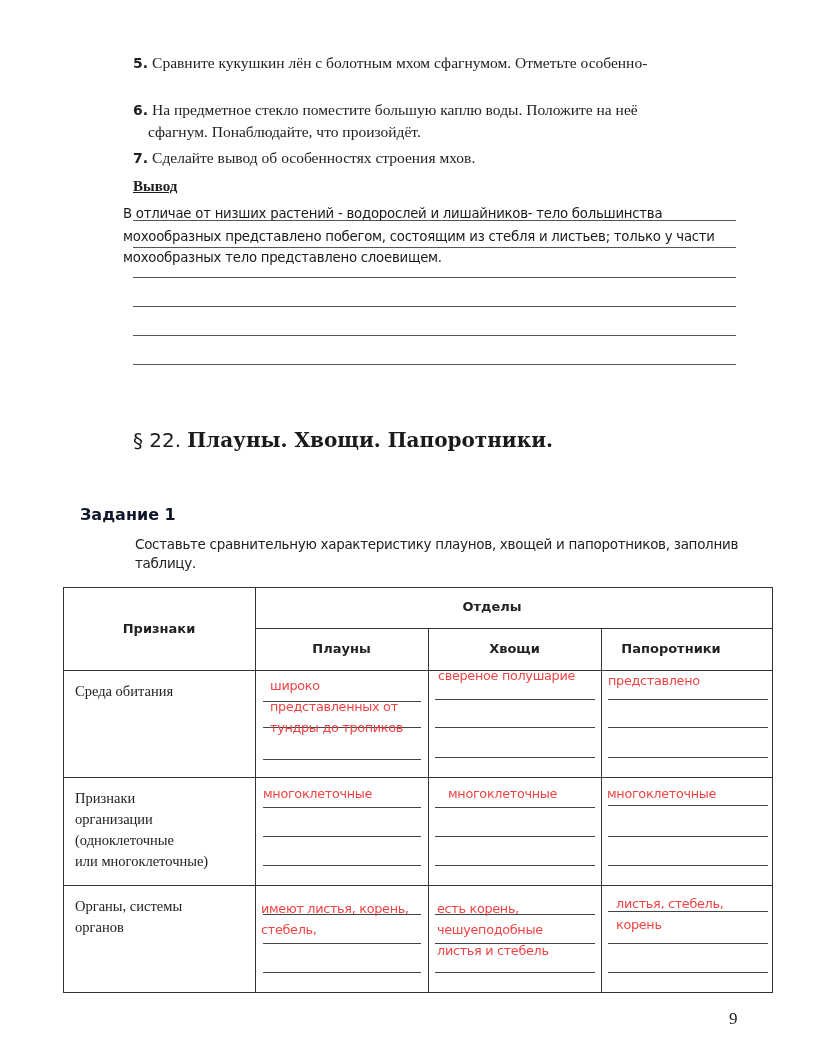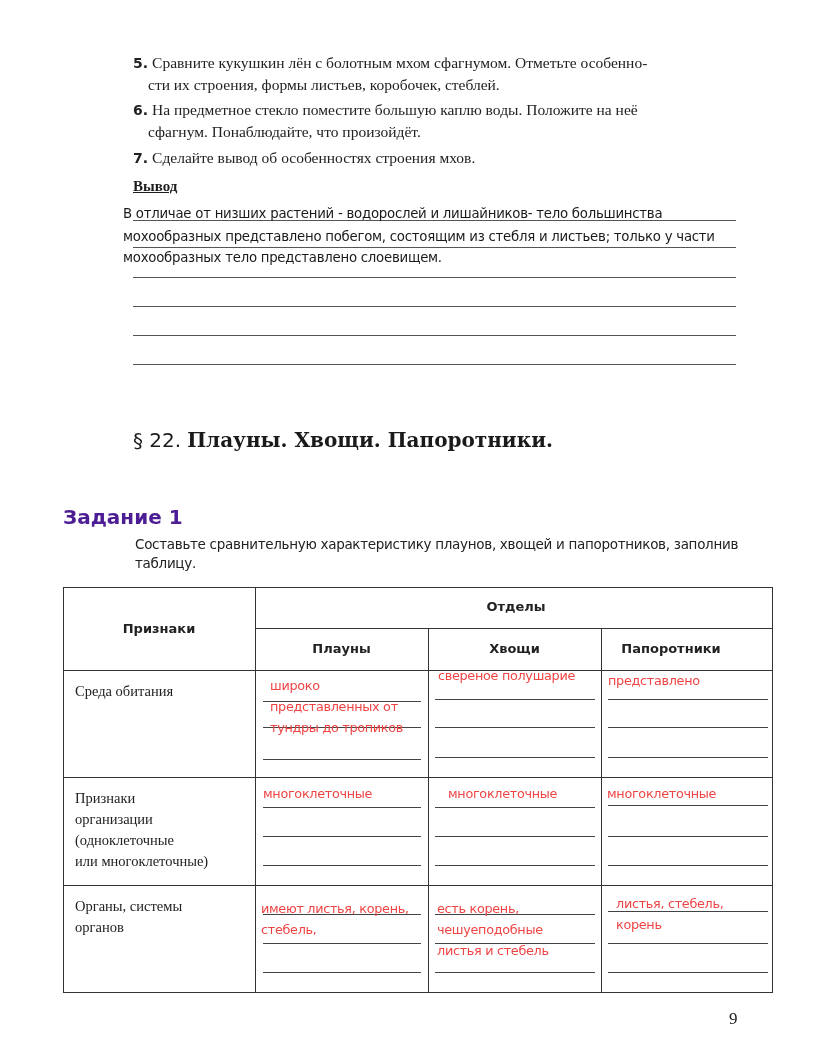--- a/index.html
+++ b/index.html
@@ -11,40 +11,39 @@
 
   .conclusion-title { position: absolute; left: 133px; top: 178px; font-family: "Liberation Serif", serif; font-weight: bold; font-size: 15px; text-decoration: underline; }
 
   .answer-line { position: absolute; left: 133px; width: 603px; border-bottom: 1px solid #555; height: 0; }
   .answer-text { position: absolute; left: 123px; font-family: "DejaVu Sans", sans-serif; font-size: 13.3px; color: #1a1a1a; white-space: nowrap; letter-spacing: -0.25px; }
 
   .section-title { position: absolute; left: 133px; top: 425px; font-family: "DejaVu Serif", serif; font-size: 20px; line-height: 31px; font-weight: bold; color: #1a1a1a; }
   .section-title .para { font-family: "DejaVu Sans", sans-serif; font-weight: normal; margin-right: 6px; }
   .section-title .line2 { padding-left: 54px; }
 
-  .zadanie { position: absolute; left: 63px; top: 505px; font-family: "DejaVu Sans", sans-serif; font-size: 20px; font-weight: bold; color: #4c1d95; }
+  .zadanie { position: absolute; left: 80px; top: 505px; font-family: "DejaVu Sans", sans-serif; font-size: 16px; font-weight: bold; color: #0f172a; }
   .zadanie-text { position: absolute; left: 135px; top: 535px; width: 640px; font-family: "DejaVu Sans", sans-serif; font-size: 13.5px; line-height: 19px; color: #222; letter-spacing: -0.3px; }
 
   
   .tbl { position: absolute; left: 63px; top: 587px; width: 710px; height: 406px; }
   .vl { position: absolute; border-left: 1.4px solid #333; width: 0; }
   .hl { position: absolute; border-top: 1.4px solid #333; height: 0; }
   .cell-line { position: absolute; border-bottom: 1px solid #444; height: 0; }
   .th { position: absolute; font-family: "DejaVu Sans", sans-serif; font-size: 13px; font-weight: bold; color: #222; text-align: center; }
   .rowlabel { position: absolute; left: 12px; font-family: "Liberation Serif", serif; font-size: 14.5px; line-height: 21px; color: #222; }
   .cell-text { position: absolute; font-family: "DejaVu Sans", sans-serif; font-size: 12.8px; line-height: 21px; color: #ef4444; white-space: nowrap; letter-spacing: -0.3px; }
 
   .page-num { position: absolute; left: 729px; top: 1009px; font-family: "Liberation Serif", serif; font-size: 17px; color: #222; }
 </style>
 </head>
 <body>
 
 <div class="task" style="top:52px;">
   <div><span class="num">5.</span><span>Сравните кукушкин лён с болотным мхом сфагнумом. Отметьте особенно-</span></div>
-  <div class="cont">сти их строения, формы листьев, коробочек, стеблей.</div>
 </div>
 <div class="task" style="top:99px;">
   <div><span class="num">6.</span><span>На предметное стекло поместите большую каплю воды. Положите на неё</span></div>
   <div class="cont">сфагнум. Понаблюдайте, что произойдёт.</div>
 </div>
 <div class="task" style="top:147px;">
   <div><span class="num">7.</span><span>Сделайте вывод об особенностях строения мхов.</span></div>
 </div>
 
 <div class="conclusion-title">Вывод</div>
@@ -76,21 +75,21 @@
 
   <div class="vl" style="left:192px; top:0; height:406px;"></div>
   <div class="vl" style="left:365px; top:41px; height:365px;"></div>
   <div class="vl" style="left:538px; top:41px; height:365px;"></div>
   <div class="hl" style="left:192px; top:41px; width:518px;"></div>
   <div class="hl" style="left:0; top:83px; width:710px;"></div>
   <div class="hl" style="left:0; top:190px; width:710px;"></div>
   <div class="hl" style="left:0; top:298px; width:710px;"></div>
 
   <div class="th" style="left:0; width:192px; top:34px;">Признаки</div>
-  <div class="th" style="left:192px; width:474px; top:12px;margin-left:24px;">Отделы</div>
+  <div class="th" style="left:192px; width:474px; top:12px;">Отделы</div>
   <div class="th" style="left:192px; width:173px; top:54px;">Плауны</div>
   <div class="th" style="left:365px; width:173px; top:54px;">Хвощи</div>
   <div class="th" style="left:538px; width:140px; top:54px;">Папоротники</div>
 
   <div class="rowlabel" style="top:94px;">Среда обитания</div>
 
   <div class="cell-line" style="left:200px; width:158px; top:114px;"></div>
   <div class="cell-line" style="left:200px; width:158px; top:140px;"></div>
   <div class="cell-line" style="left:200px; width:158px; top:172px;"></div>
   <div class="cell-text" style="left:207px; top:88px;">

